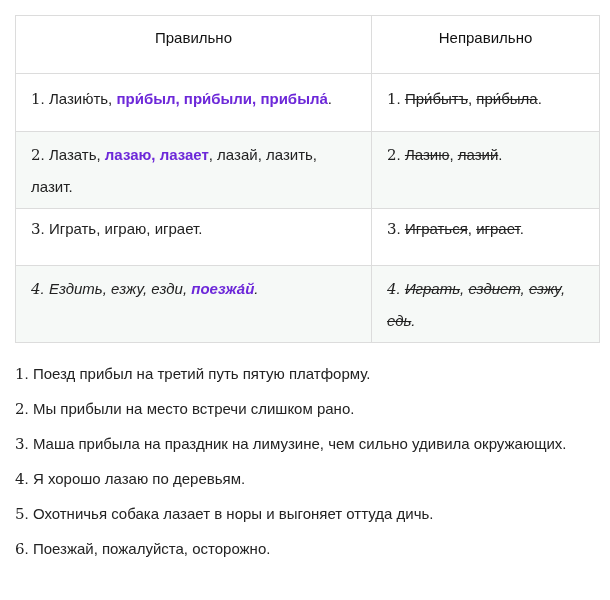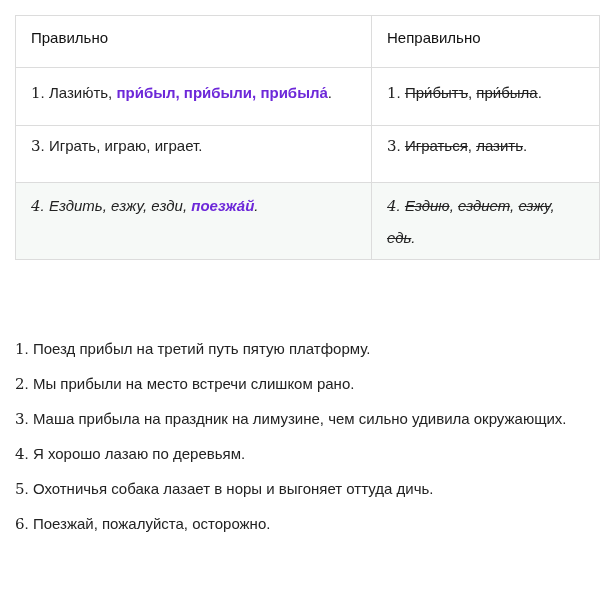--- a/index.html
+++ b/index.html
@@ -34,41 +34,42 @@
       text-align: left;
       font-weight: normal;
       padding: 0 15px;
       line-height: 32px;
     }
     table.words col.c1 { width: 356px; }
     table.words col.c2 { width: 228px; }
     table.words th {
       height: 43px;
       padding-top: 6px;
-      padding-bottom: 2px;
+      padding-bottom: 8px;
       font-size: 15px;
       color: #111;
+      text-align: center;
     }
     tr.r1 td { height: 48px; padding-top: 9px; padding-bottom: 0; }
     tr.r2 td { height: 64px; padding-top: 7px; padding-bottom: 5px; background: #f6f9f7; }
     tr.r3 td { height: 48px; padding-top: 4px; padding-bottom: 4px; }
     tr.r4 td { height: 64px; padding-top: 7px; padding-bottom: 5px; background: #f6f9f7; font-style: italic; }
     .num {
       font-family: "DejaVu Serif", "Liberation Serif", serif;
       font-size: 15px;
     }
     b { font-weight: bold; color: #6d28d9; }
     s {
       text-decoration: line-through;
       text-decoration-thickness: 1px;
     }
     ol.examples {
       position: absolute;
       left: 15px;
-      top: 333px;
+      top: 358px;
       margin: 0;
       padding: 0;
       list-style: none;
       width: 580px;
     }
     ol.examples li {
       line-height: 32px;
       margin-bottom: 3px;
       font-size: 15px;
     }
@@ -87,29 +88,33 @@
         <tr>
       <th>Правильно</th>
       <th>Неправильно</th>
     </tr>
 
     <tr class="r1">
       <td><span class="num">1</span>. <span>Лазию́ть, </span><b>при́был, при́были, прибыла́</b><span>.</span></td>
       <td><span class="num">1</span>. <s>При́бытъ</s><span>, </span><s>при́была</s><span>.</span></td>
     </tr>
 
+    <tr class="r2">
+      <td><span class="num">2</span>. <span>Лазать, </span><b>лазаю, лазает</b><span>, лазай, лазить, лазит.</span></td>
+      <td><span class="num">2</span>. <s>Лазию</s><span>, </span><s>лазий</s><span>.</span></td>
+    </tr>
 
     <tr class="r3">
       <td><span class="num">3</span>. <span>Играть, играю, играет.</span></td>
-      <td><span class="num">3</span>. <s>Играться</s><span>, </span><s>лазить</s><span>.</span></td>
+      <td><span class="num">3</span>. <s>Играться</s><span>, </span><s>играет</s><span>.</span></td>
     </tr>
 
     <tr class="r4">
       <td><span class="num">4</span>. <span>Ездить, езжу, езди, </span><b>поезжа́й</b><span>.</span></td>
-      <td><span class="num">4</span>. <s>Ездию</s><span>, </span><s>ездиет</s><span>, </span><s>езжу</s><span>, </span><s>едь</s><span>.</span></td>
+      <td><span class="num">4</span>. <s>Играть</s><span>, </span><s>ездиет</s><span>, </span><s>езжу</s><span>, </span><s>едь</s><span>.</span></td>
     </tr>
   </tbody>
     </table>
 
   <ol class="examples">
     <li><span class="num">1</span><span>. Поезд прибыл на третий путь пятую платформу.</span></li>
     <li><span class="num">2</span><span>. Мы прибыли на место встречи слишком рано.</span></li>
     <li><span class="num">3</span><span>. Маша прибыла на праздник на лимузине, чем сильно удивила окружающих.</span></li>
     <li><span class="num">4</span><span>. Я хорошо лазаю по деревьям.</span></li>
     <li><span class="num">5</span><span>. Охотничья собака лазает в норы и выгоняет оттуда дичь.</span></li>

